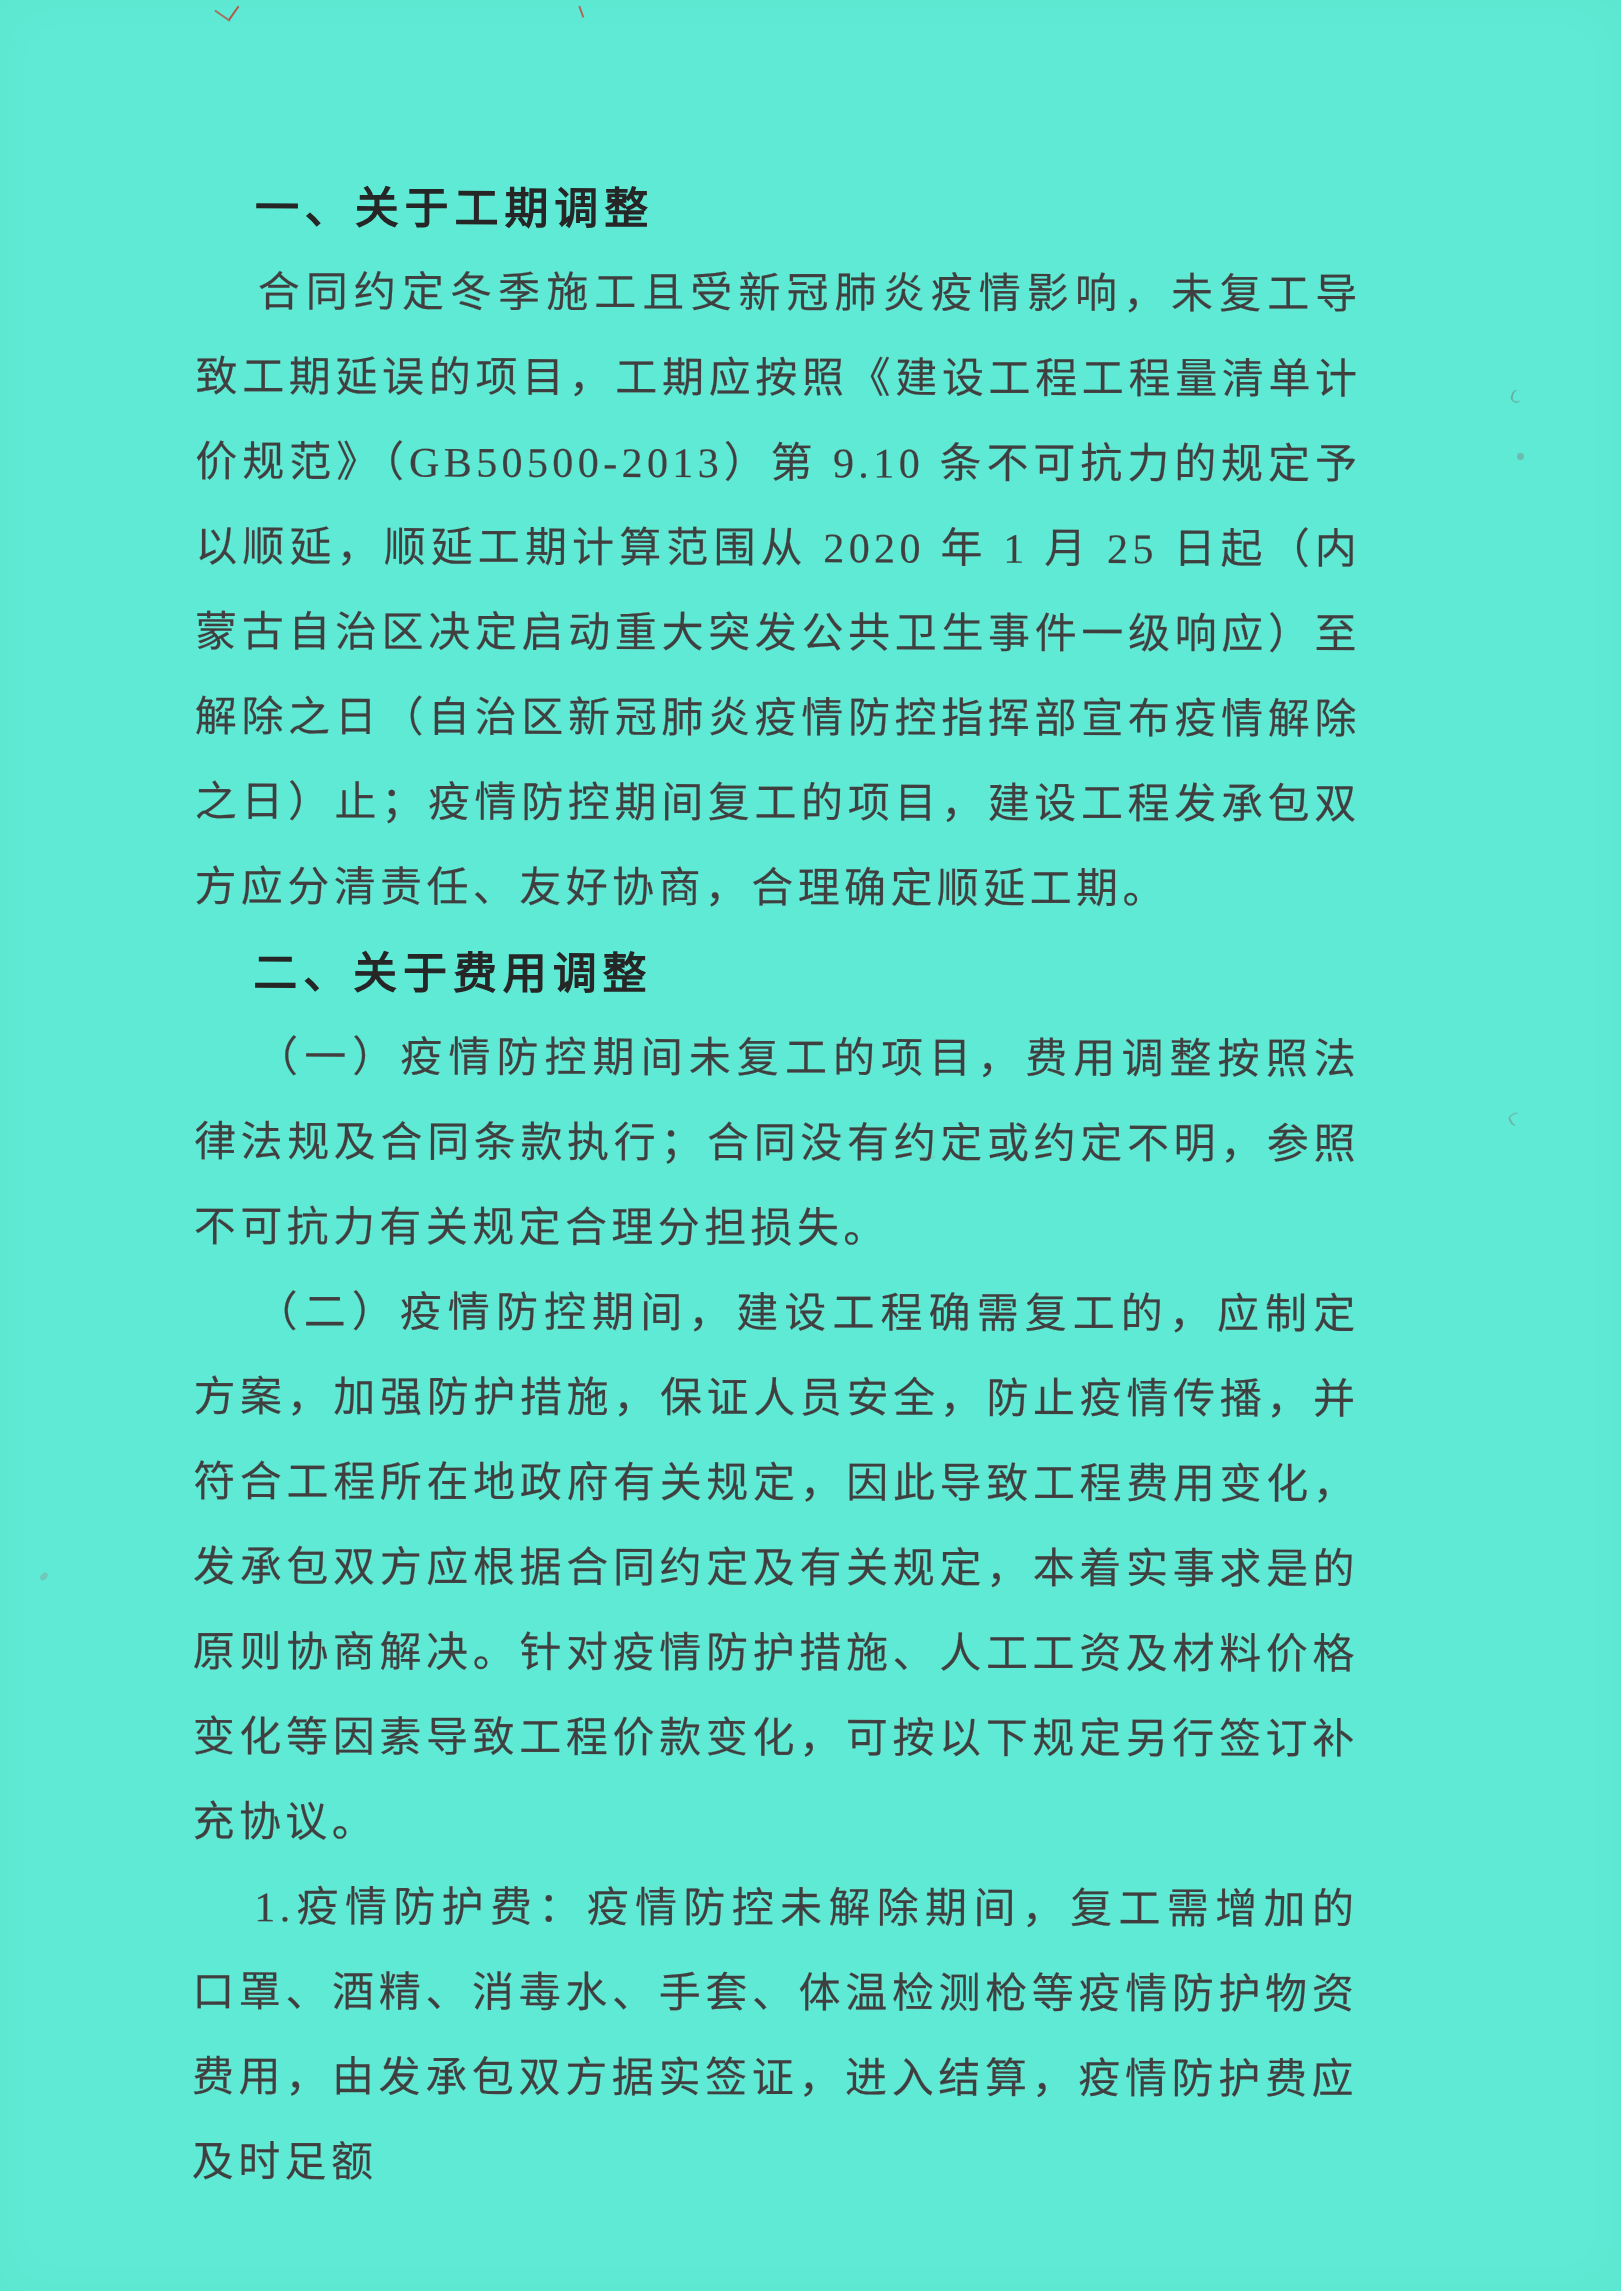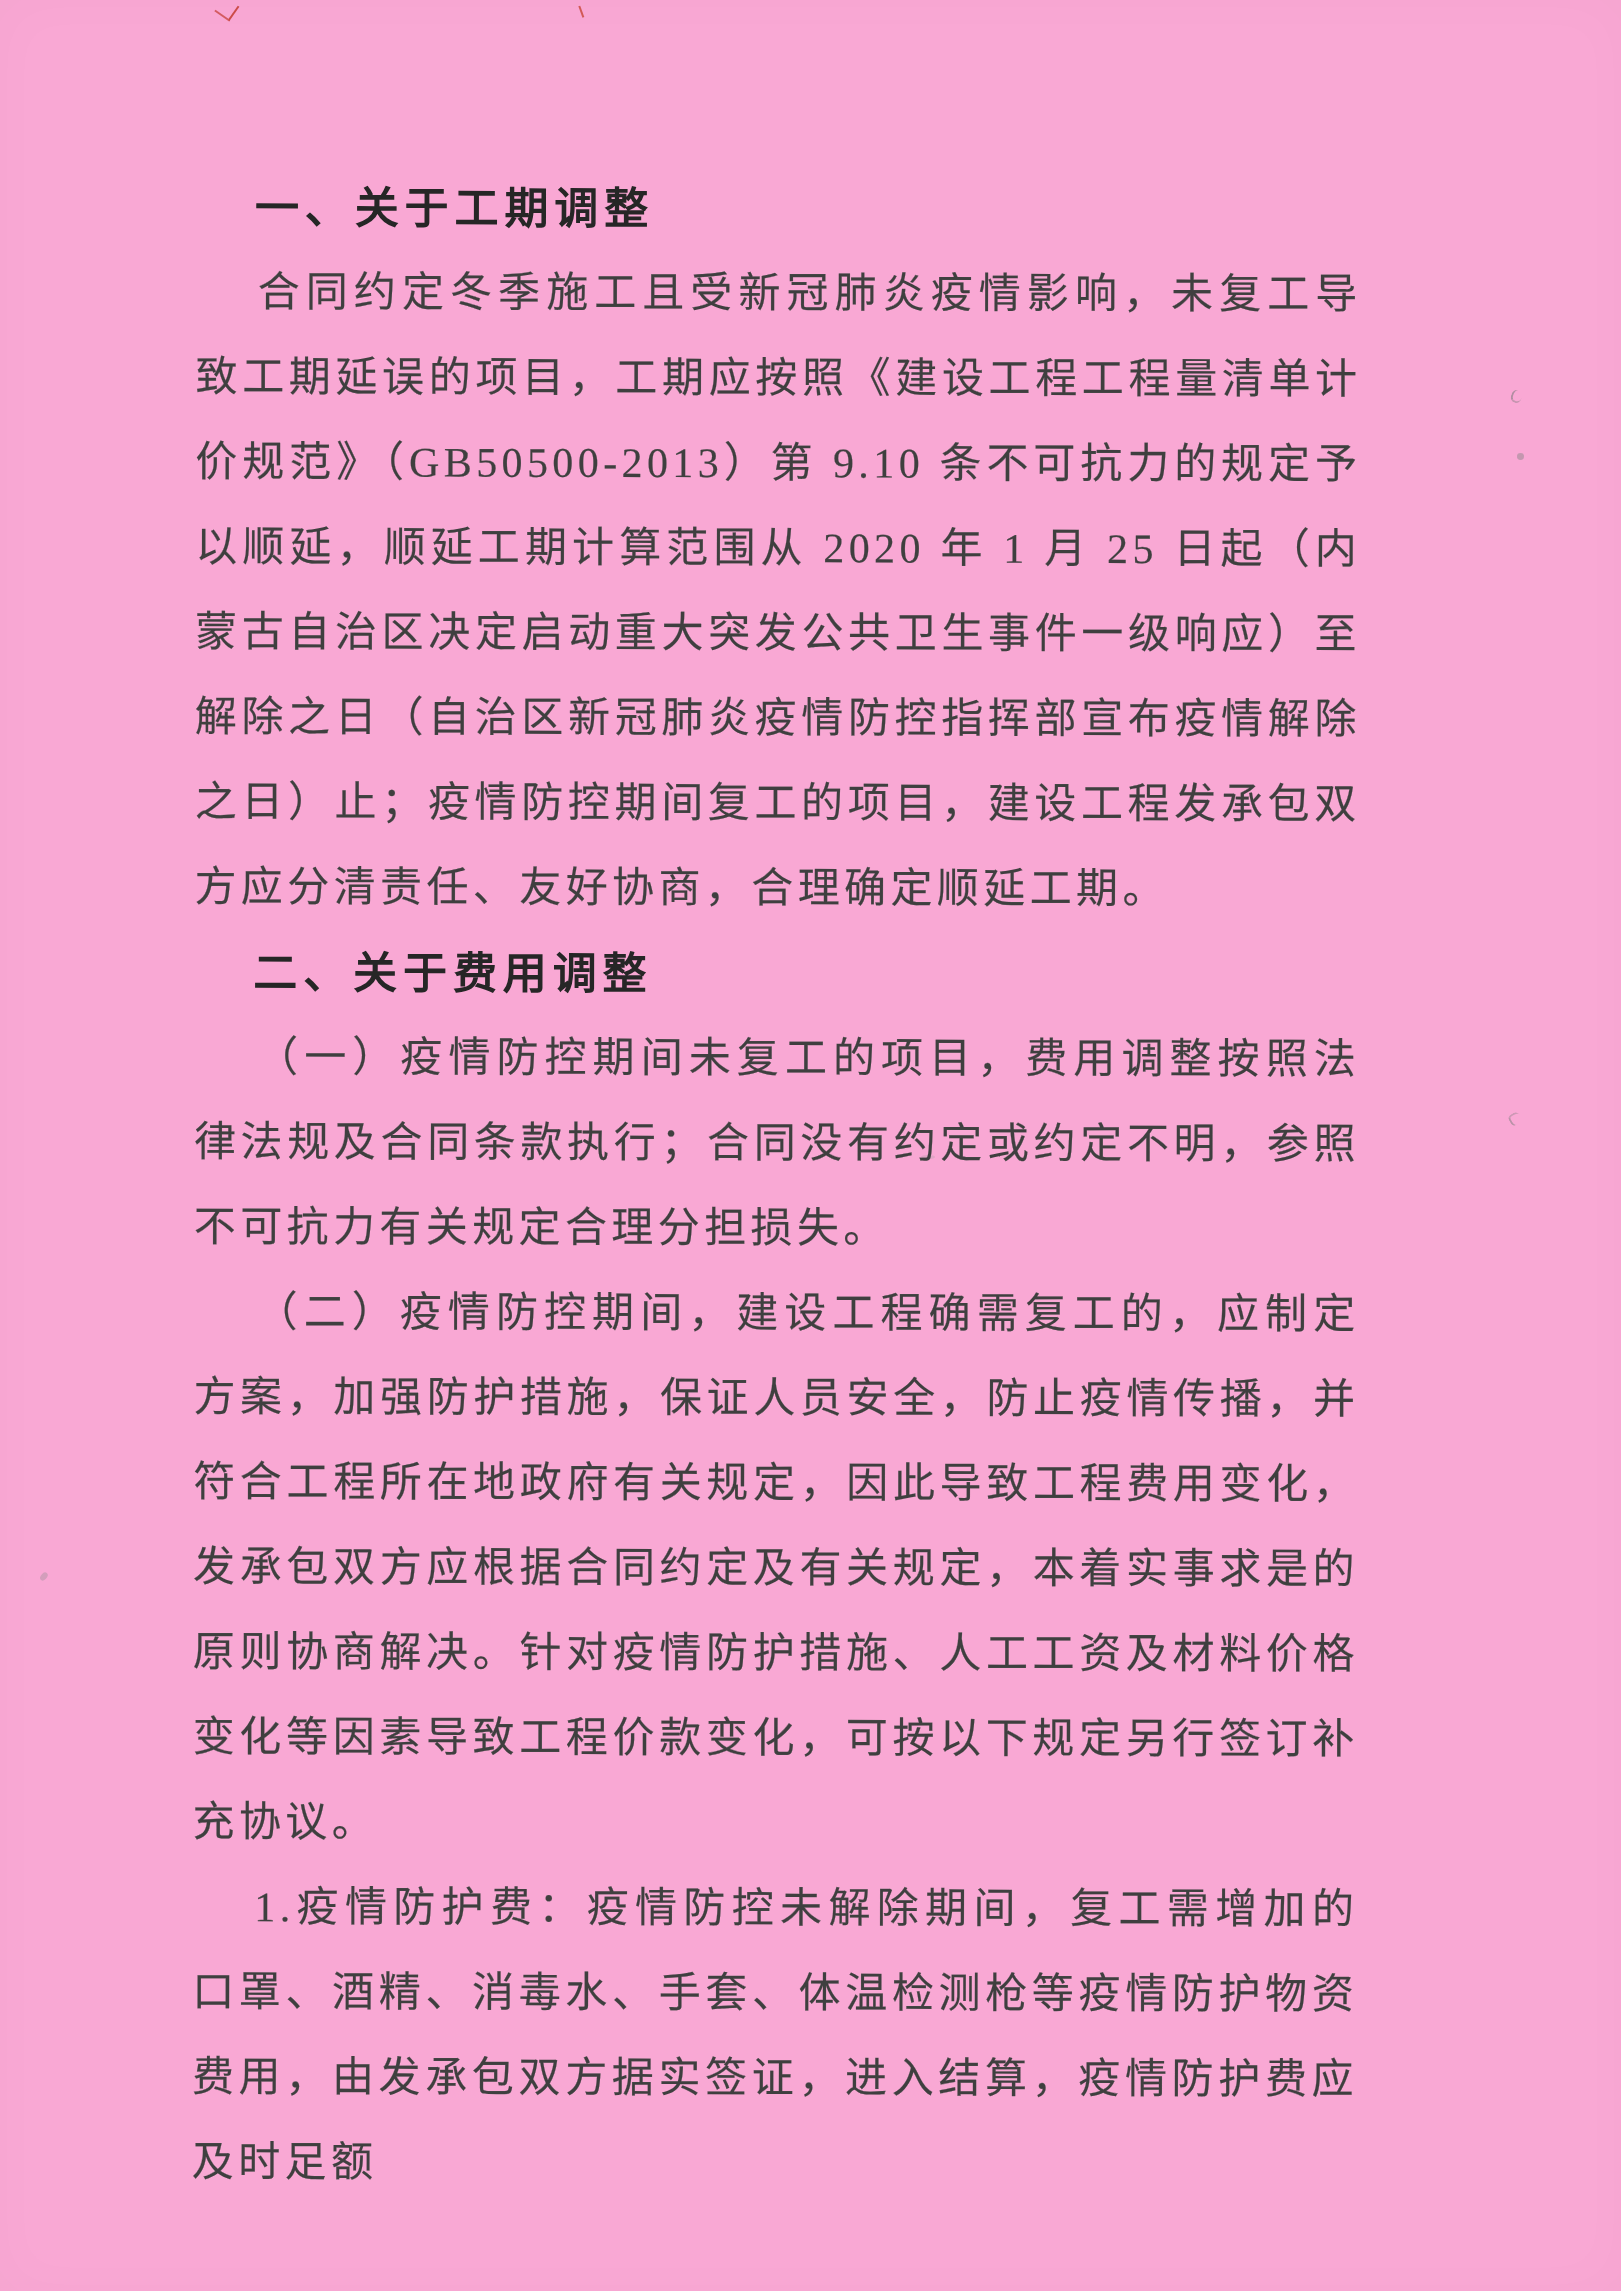--- a/index.html
+++ b/index.html
@@ -5,21 +5,21 @@
   html, body {
     margin: 0;
     padding: 0;
     background: #e8e8e6;
   }
   .page {
     position: relative;
     width: 1621px;
     height: 2292px;
     margin: 0 auto;
-    background: #f9a8d4;
+    background: #5eead4;
     overflow: hidden;
     box-shadow: inset 0 0 59px rgba(0,0,0,0.02);
   }
   .content {
     position: absolute;
     top: 165px;
     left: 196px;
     width: 1166px;
     transform: rotate(0.12deg);
     transform-origin: top left;

